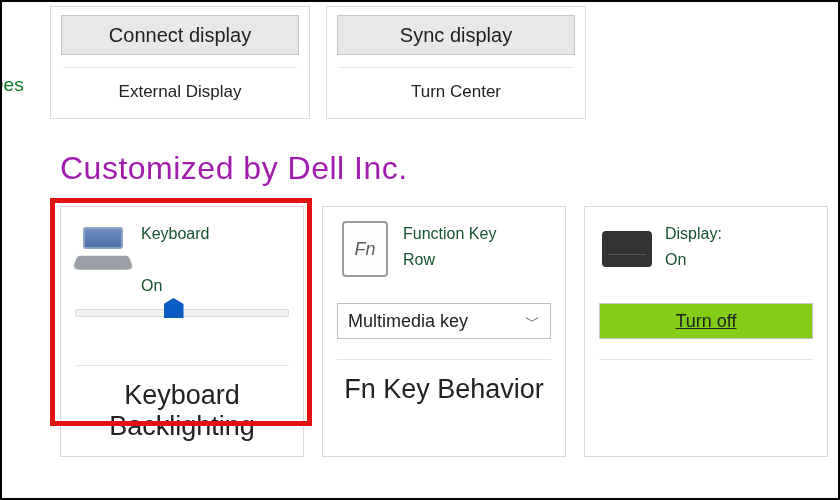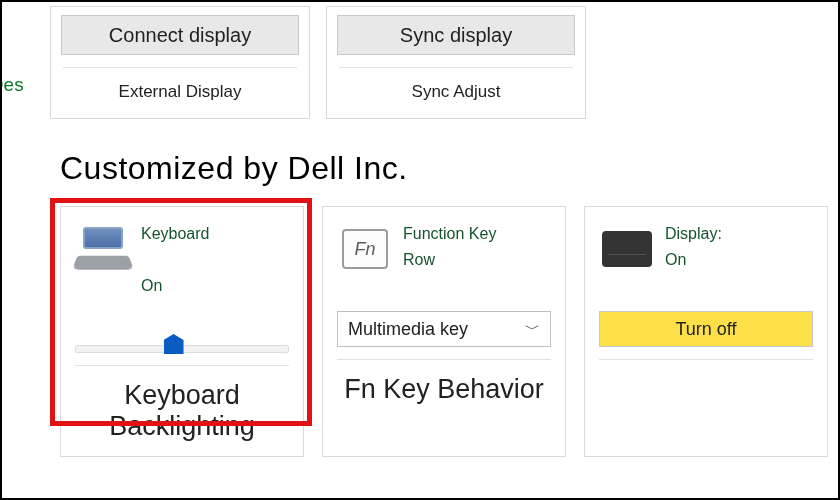--- a/index.html
+++ b/index.html
@@ -62,21 +62,21 @@
     padding: 14px 0 12px 0;
     cursor: pointer;
   }
 
   .section-title {
     position: absolute;
     left: 58px;
     top: 148px;
     font-size: 32px;
     font-weight: 400;
-    color: #000000;
+    color: #a21caf;
     letter-spacing: .5px;
   }
 
   .cards-row {
     position: absolute;
     left: 58px;
     top: 204px;
     display: flex;
     gap: 18px;
   }
@@ -108,21 +108,21 @@
   .card-head .label {
     font-size: 16px;
     line-height: 26px;
     color: #14532d;
   }
 
   .card .control-area {
     padding: 0 14px 0 14px;
     height: 44px;
     display: flex;
-    align-items: flex-end;
+    align-items: flex-start;
     position: relative;
   }
 
   
   .slider-track {
     position: relative;
     width: 100%;
     height: 8px;
     background: #f2f2f2;
     border: 1px solid #dcdcdc;
@@ -162,28 +162,29 @@
     padding: 0 10px;
     font-size: 18px;
     color: #222;
     cursor: pointer;
   }
   .select-box .chev { font-size: 15px; color:#555; }
 
   .big-btn {
     width: 100%;
     height: 36px;
-    background: #fde047;
+    background: #84cc16;
     border: 1px solid #c8c8c8;
     display:flex;
     align-items:center;
     justify-content:center;
     font-size: 18px;
     color:#222;
     cursor:pointer;
+    text-decoration:underline;
   }
 
   .card .bottom-divider {
     height: 1px;
     background: #e2e2e2;
     margin: 12px 14px 0 14px;
   }
   .card .bottom-link {
     text-align: center;
     font-size: 27px;
@@ -217,21 +218,21 @@
   }
   .kb-icon .screen {
     position:absolute; left:8px; top:0;
     width:40px; height:22px;
     background:linear-gradient(180deg,#6f8fbf,#4e6fa8);
     border-radius:3px;
     border:2px solid #8aa4c8;
   }
 
   .fn-icon {
-    width:46px; height:40px;
+    width:46px; height:56px;
     border:2px solid #9b9b9b;
     border-radius:4px;
     display:flex;
     align-items:center;
     justify-content:center;
     font-style: italic;
     font-size:18px;
     color:#5a5a5a;
     background:#fdfdfd;
   }
@@ -261,21 +262,21 @@
 
 <div class="top-row">
   <div class="top-tile">
     <div class="btn">Connect display</div>
     <div class="divider"></div>
     <div class="link">External Display</div>
   </div>
   <div class="top-tile">
     <div class="btn">Sync display</div>
     <div class="divider"></div>
-    <div class="link">Sync Adjust</div>
+    <div class="link">Turn Center</div>
   </div>
 </div>
 
 <div class="section-title">Customized by Dell Inc.</div>
 
 <div class="cards-row">
 
   <div class="card">
     <div class="card-head">
       <div class="icon-slot">

